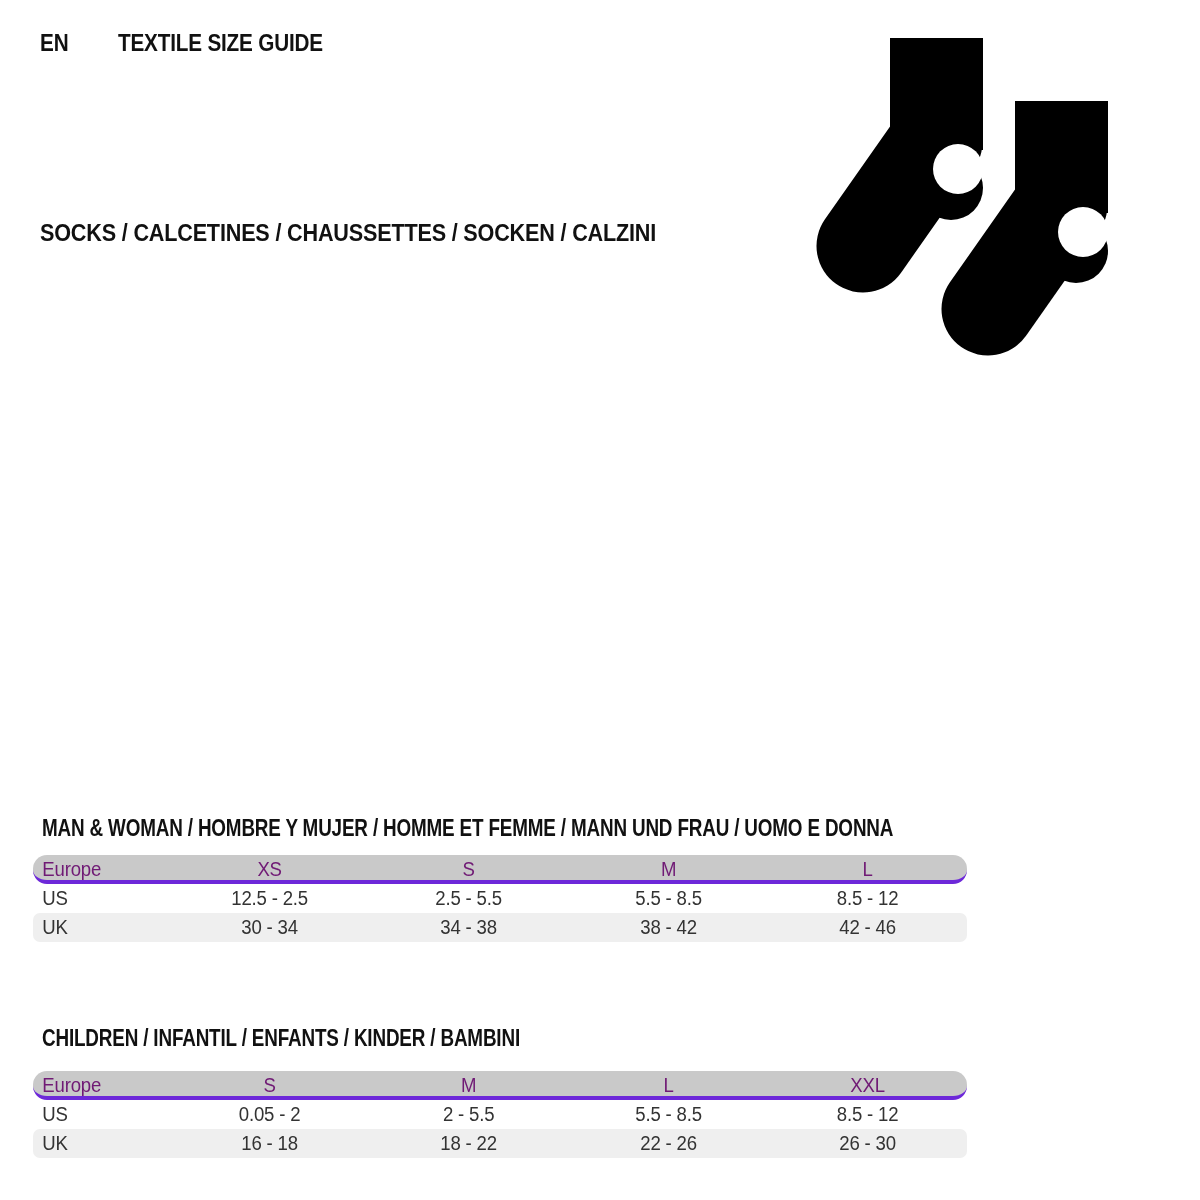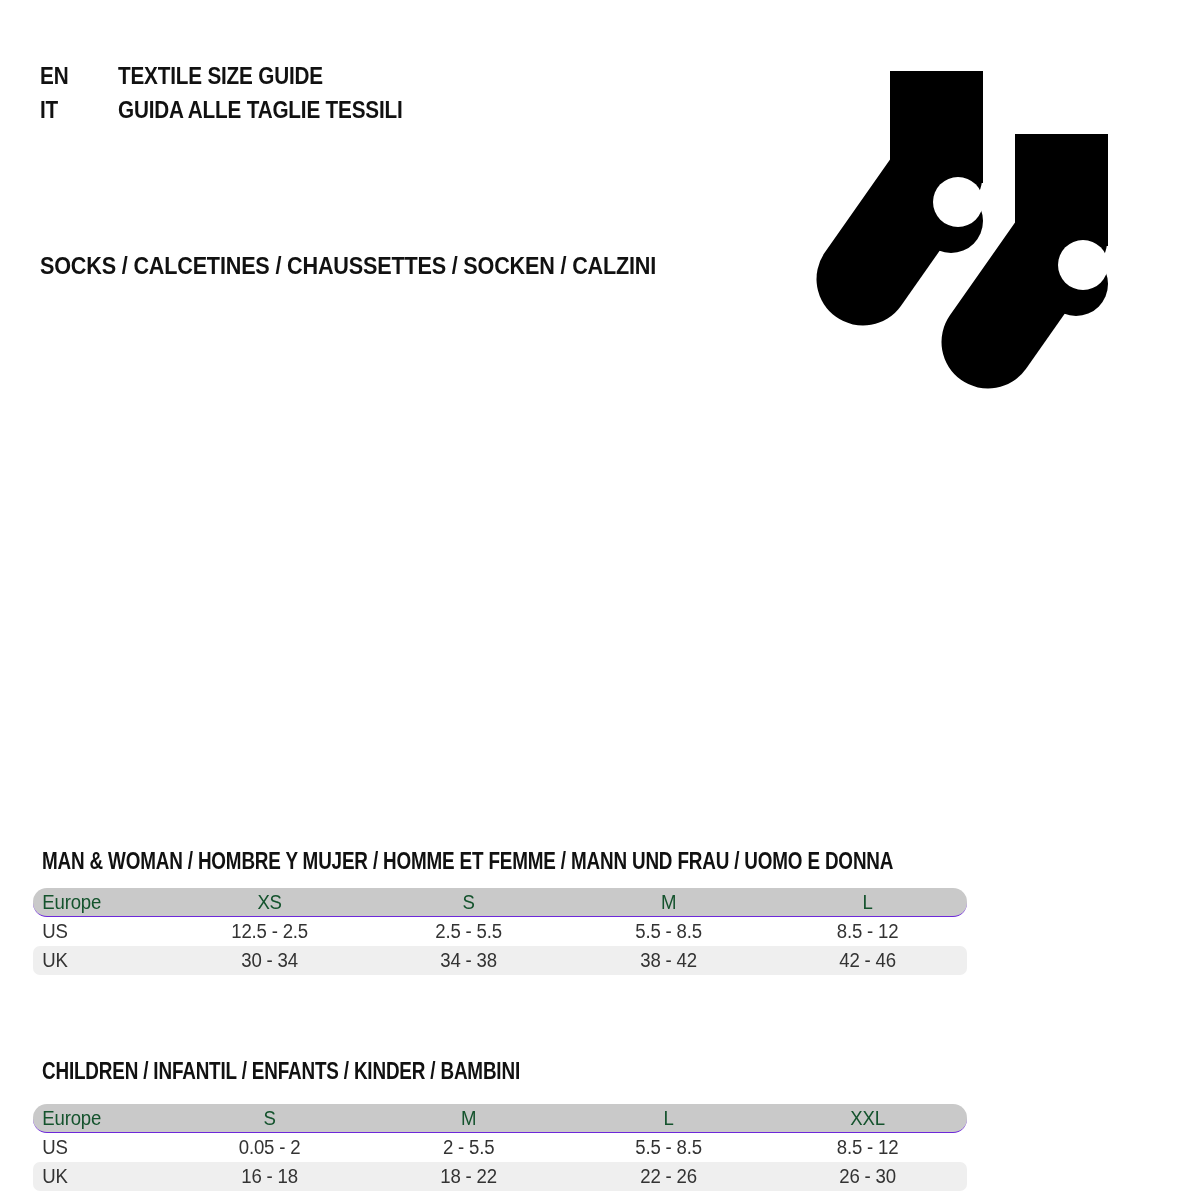--- a/index.html
+++ b/index.html
@@ -4,21 +4,21 @@
 <style>
   html, body { margin: 0; padding: 0; }
   body {
     width: 1200px; height: 1200px;
     background: #ffffff;
     position: relative;
     overflow: hidden;
     font-family: "Liberation Sans", "DejaVu Sans", sans-serif;
     color: var(--text, #111);
   }
-  .page { position: absolute; inset: 0; margin-top: 33px; }
+  .page { position: absolute; inset: 0; }
 
   
   .lang-list { position: absolute; left: 40px; top: 27px; width: 700px; }
   .lang-row { position: relative; height: 33.6px; line-height: 33.6px; }
   .lang-code, .lang-label {
     position: absolute; top: 0;
     font-size: 23px; font-weight: 700;
     letter-spacing: -0.2px; white-space: nowrap;
     transform: scaleX(0.9); transform-origin: 0 50%;
   }
@@ -47,21 +47,21 @@
     position: absolute; left: 33px; width: 934px;
     font-size: 20px; color: var(--table-text, #333);
     letter-spacing: -0.2px;
   }
   .trow {
     display: grid;
     grid-template-columns: 137px 1fr 1fr 1fr 1fr;
     height: 29px; line-height: 29px;
     box-sizing: border-box;
   }
-  .trow.thead { background: var(--table-header-bg, #c9c9c9); border-bottom: 1px solid #6d28d9; color: #14532d; border-radius: 14px; }
+  .trow.thead { background: var(--table-header-bg, #c9c9c9); border-bottom: 4px solid #6d28d9; color: #701a75; border-radius: 14px; }
   .trow.teven { background: var(--table-row-bg, #ffffff); }
   .trow.todd  { background: var(--table-alt-row-bg, #efefef); border-radius: 7px; }
   .tc {
     text-align: center; white-space: nowrap; overflow: visible;
     transform: scaleX(0.93); transform-origin: 50% 50%;
   }
   .tc.first {
     text-align: left; padding-left: 10px;
     transform-origin: 0 50%;
   }
@@ -72,24 +72,20 @@
 </style>
 </head>
 <body>
 
 <div class="page">
 
   <div class="lang-list">
     <div class="lang-row">
       <span class="lang-code">EN</span>
       <span class="lang-label">TEXTILE SIZE GUIDE</span>
-    </div>
-    <div class="lang-row">
-      <span class="lang-code">IT</span>
-      <span class="lang-label">GUIDA ALLE TAGLIE TESSILI</span>
     </div>
   </div>
 
   <div class="category-line">SOCKS / CALCETINES / CHAUSSETTES / SOCKEN / CALZINI</div>
 
   <svg class="socks-icon" width="310" height="330" viewBox="0 0 310 330" aria-hidden="true">
     <defs>
       <g id="sock">
         <rect x="77" y="8" width="93" height="112" fill="#000"></rect>
         <path d="M123,112 L50,216" stroke="#000" stroke-width="93" stroke-linecap="round" fill="none"></path>

